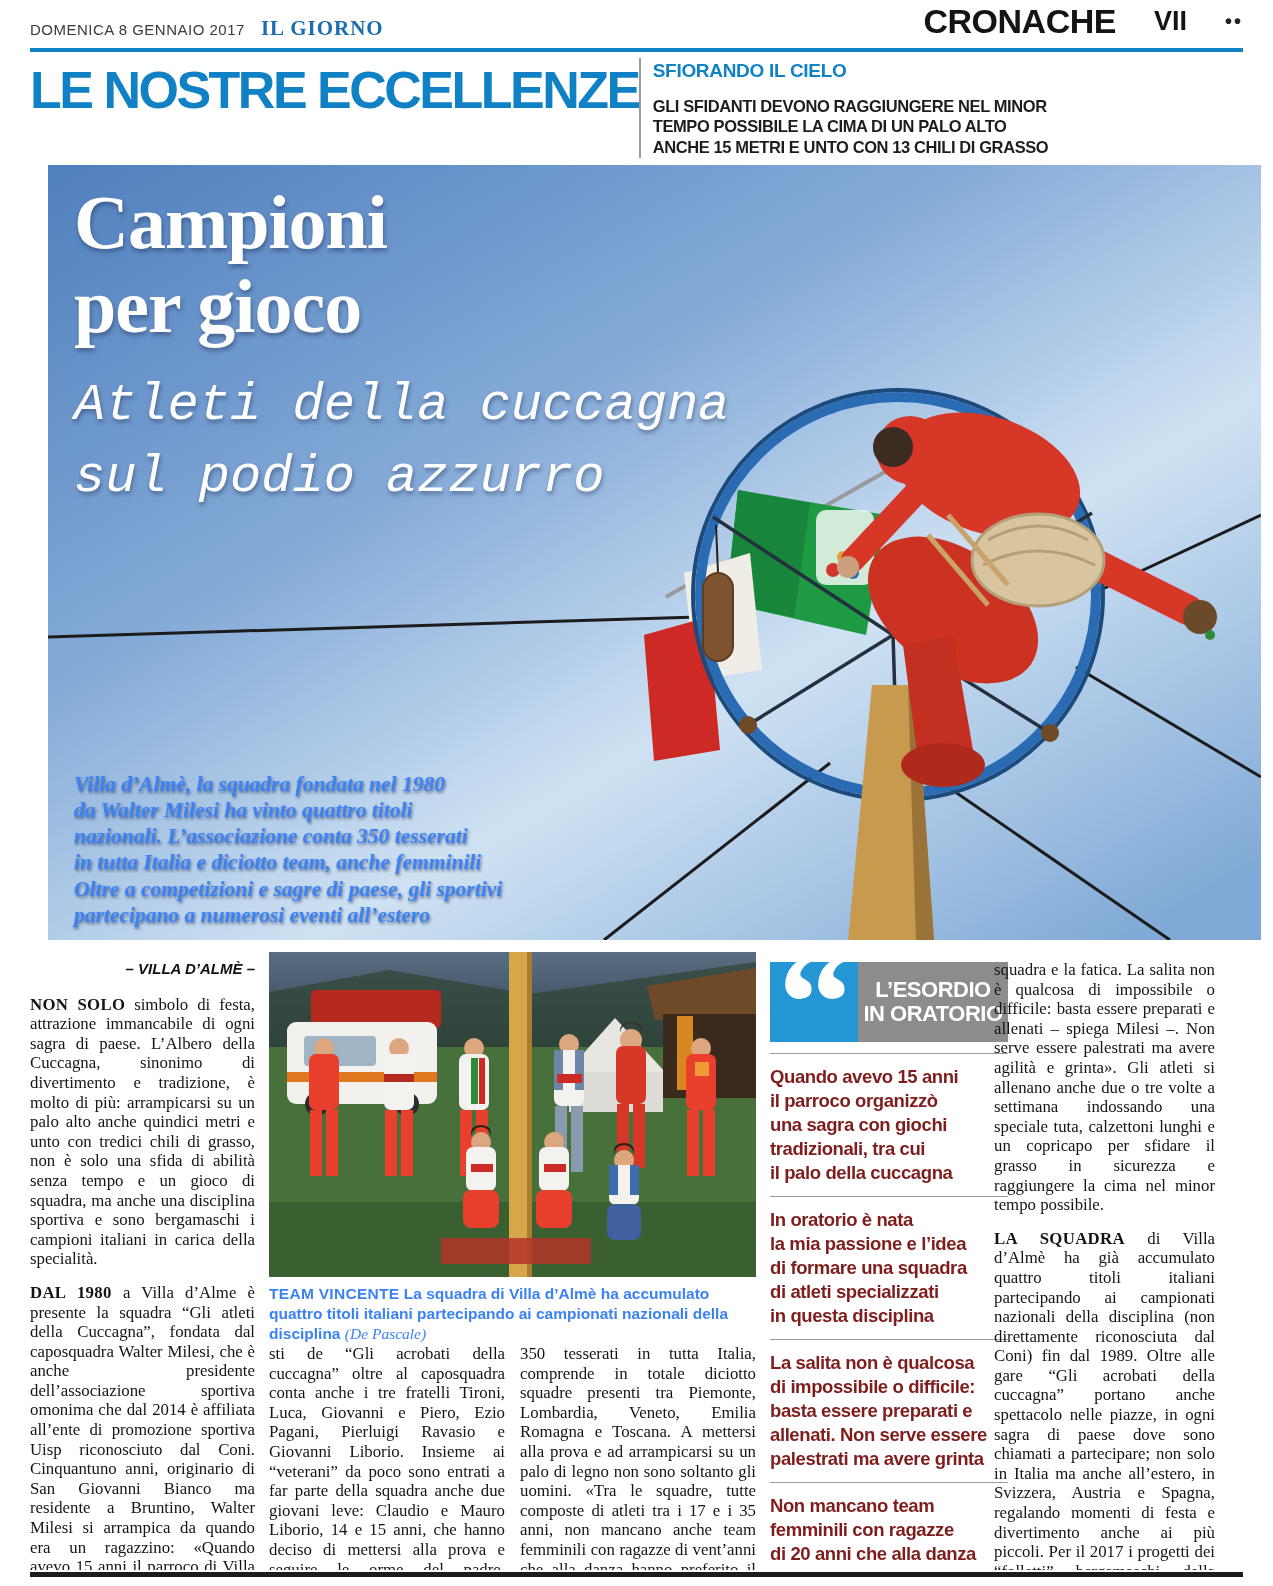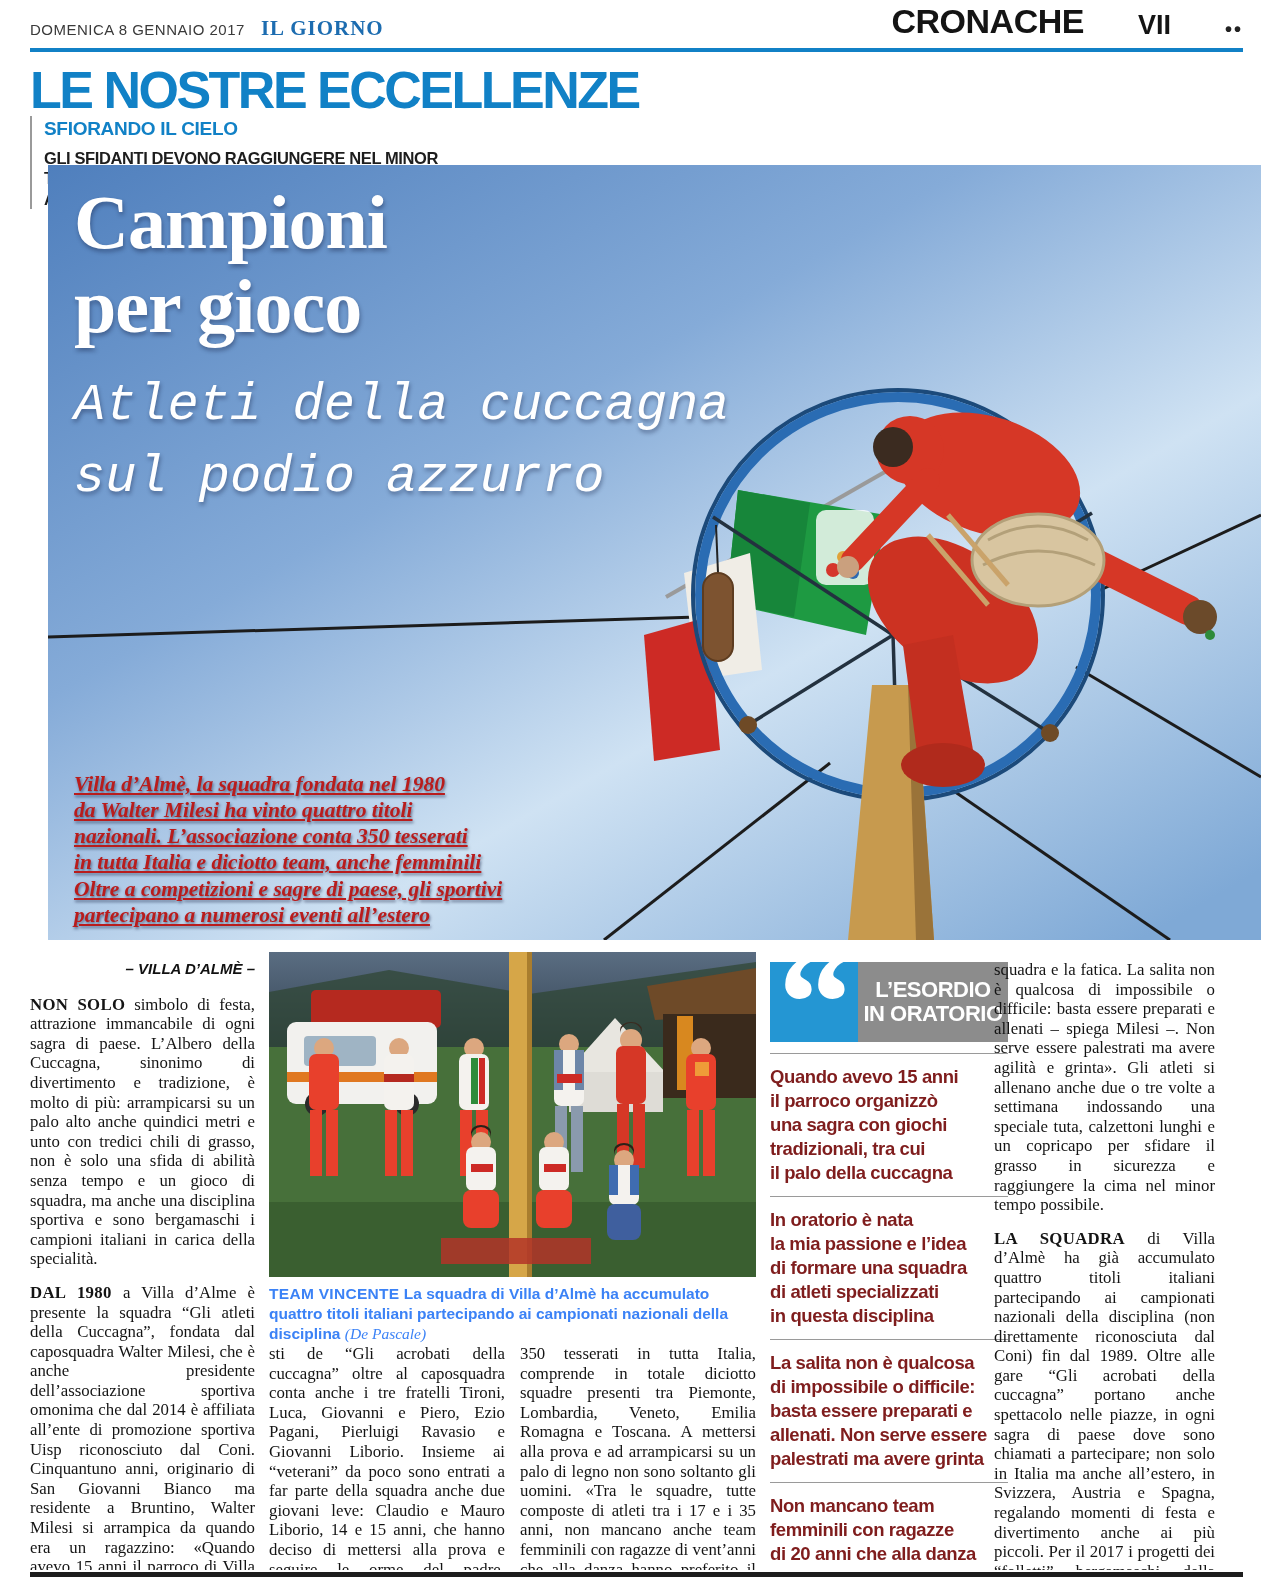--- a/index.html
+++ b/index.html
@@ -11,56 +11,55 @@
   
   .topbar {
     position:absolute; left:30px; right:30px; top:0; height:52px;
     border-bottom:4px solid #1181c6;
     display:flex; justify-content:space-between; align-items:flex-end;
     padding-bottom:7px;
   }
   .topbar-left { display:flex; align-items:baseline; gap:16px; }
   .pub-date { font-family:"Liberation Sans", sans-serif; font-size:15px; color:#3a3a3a; letter-spacing:.5px; }
   .masthead { font-family:"Liberation Serif", serif; font-weight:bold; font-size:21px; color:#1c6cb0; letter-spacing:1px; }
-  .topbar-right { display:flex; align-items:flex-end; gap:54px; }
+  .topbar-right { display:flex; align-items:center; gap:38px; }
   .section-name { font-family:"Liberation Sans", sans-serif; font-weight:bold; font-size:34px; color:#141414; letter-spacing:-.5px; }
   .page-num { font-family:"Liberation Sans", sans-serif; font-weight:bold; font-size:27px; color:#141414; }
   .edition-dots { font-family:"Liberation Sans", sans-serif; font-weight:bold; font-size:20px; color:#222; letter-spacing:2px; }
   
-  .kicker-row { position:absolute; left:30px; right:30px; top:58px; height:100px; display:flex; justify-content:flex-start;flex-direction:column; }
+  .kicker-row { position:absolute; left:30px; right:30px; top:58px; height:100px; display:flex; justify-content:flex-start; }
   .kicker {
     font-family:"Liberation Sans", sans-serif; font-weight:bold; font-size:52px;
     letter-spacing:-2.5px; color:#1181c6; line-height:1.0; padding-top:6px;
   }
   .skybox { width:412px; border-left:2px solid #9a9a9a; padding:2px 0 0 12px; }
   .skybox-title { font-family:"Liberation Sans", sans-serif; font-weight:bold; font-size:19px; color:#1181c6; letter-spacing:-.3px; }
   .skybox-body {
     font-family:"Liberation Sans", sans-serif; font-weight:bold; font-size:16.5px;
-    color:#1d1d1d; line-height:1.24; letter-spacing:-.4px; margin-top:8px;
+    color:#1d1d1d; line-height:1.24; letter-spacing:-.4px; margin-top:14px;
   }
   
   .hero { position:absolute; left:30px; top:165px; width:1213px; height:775px; overflow:hidden;margin-left:18px; }
   .hero svg { position:absolute; left:0; top:0; }
   .hero-title {
     position:absolute; left:26px; top:16px; color:#fff;
     font-family:"Liberation Serif", serif; font-weight:bold; font-size:76px;
     line-height:1.1; letter-spacing:-1px; white-space:pre-line;
     text-shadow:1px 3px 4px rgba(15,25,60,.4);
   }
   .hero-subtitle {
     position:absolute; left:26px; top:205px; color:#fff;
     font-family:Liberation Mono, monospace; font-style:italic; font-size:52px;
     line-height:1.38; white-space:pre-line; text-shadow:1px 3px 4px rgba(15,25,60,.4);
   }
   .hero-caption {
-    position:absolute; left:26px; bottom:12px; color:#b91c1c;
+    position:absolute; left:26px; bottom:12px; color:#3b82f6;
     font-family:"Liberation Serif", serif; font-style:italic; font-weight:bold;
     font-size:21.5px; line-height:1.22; white-space:pre-line;
     text-shadow:1px 2px 3px rgba(15,25,60,.55);
-    text-decoration:underline;
   }
   
   .lower { position:absolute; left:30px; top:952px; width:1213px; height:618px; }
   .bodytext { font-size:16.8px; line-height:19.6px; text-align:justify; color:#141414; }
   .bodytext p + p { margin-top:14px; }
   .lead-word { font-weight:bold; letter-spacing:.3px; }
   .col { position:absolute; top:0; height:618px; overflow:hidden; }
   .col1 { left:0; width:225px; }
   .dateline {
     font-family:"Liberation Sans", sans-serif; font-style:italic; font-weight:bold;

